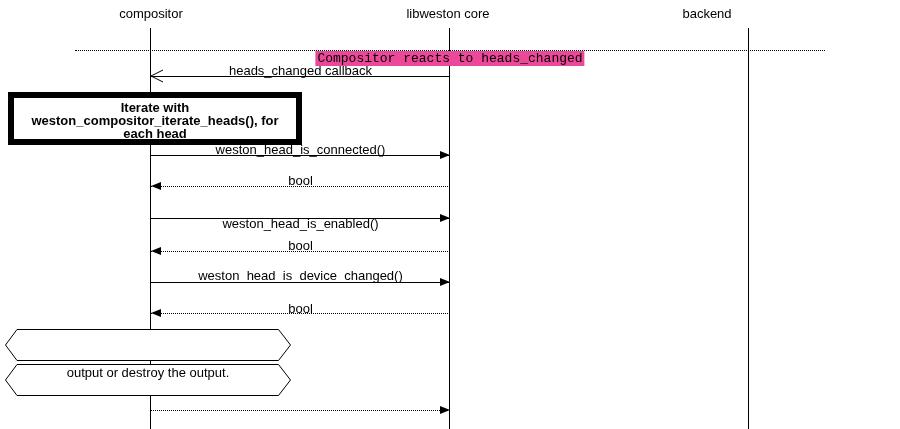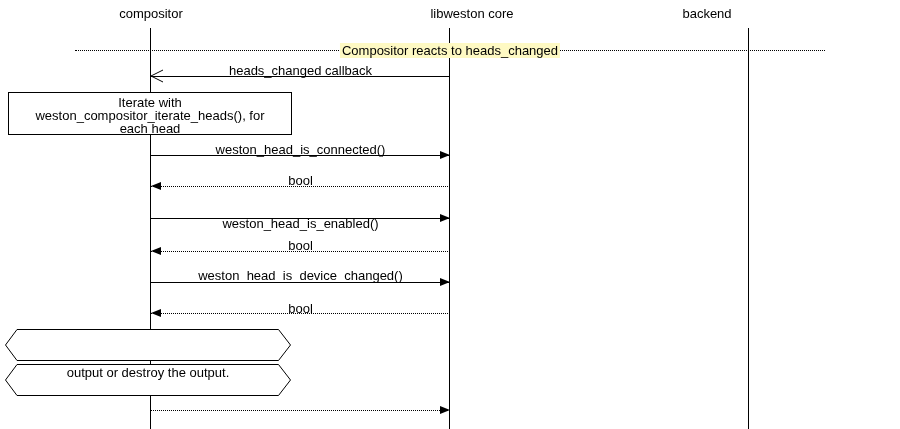--- a/index.html
+++ b/index.html
@@ -29,26 +29,27 @@
   .divider-line {
     position: absolute;
     top: 50px;
     left: 75px;
     width: 750px;
     height: 0;
     border-top: 1px dotted #000;
   }
   .divider-label {
     position: absolute;
-    top: 43px;
+    top: 51px;
     left: 450px;
     transform: translateX(-50%);
-    background: #fef9c3;
+    background: #ec4899;
     padding: 0 2px;
     white-space: nowrap;
+    font-family: Liberation Mono, monospace;
   }
   .msg-label {
     position: absolute;
     left: 151px;
     width: 299px;
     text-align: center;
     white-space: nowrap;
   }
   .msg-line {
     position: absolute;
@@ -72,44 +73,45 @@
     border-bottom: 4px solid transparent;
     border-right: 10px solid #000;
   }
   .open-arrow { position: absolute; }
   .note-box {
     position: absolute;
     left: 8px;
     top: 92px;
     width: 282px;
     height: 38px;
-    border: 1px solid #000000;
+    border: 6px solid #000000;
     background: #fff;
     text-align: center;
     line-height: 13px;
     padding-top: 3px;
+    font-weight: bold;
   }
   .note-box div { white-space: nowrap; }
   .hex-shape { position: absolute; left: 5px; }
   .hex-text {
     position: absolute;
     left: 5px;
     width: 286px;
     text-align: center;
     line-height: 14px;
   }
   .hex-text div { white-space: nowrap; }
 </style>
 </head>
 <body>
 
 <div id="canvas">
 
   <div class="actor-label" style="left:151px">compositor</div>
-  <div class="actor-label" style="left:472px">libweston core</div>
+  <div class="actor-label" style="left:448px">libweston core</div>
   <div class="actor-label" style="left:707px">backend</div>
 
   <div class="lifeline" style="left:150px"></div>
   <div class="lifeline" style="left:449px"></div>
   <div class="lifeline" style="left:748px"></div>
 
   <div class="divider-line"></div>
   <div class="divider-label">Compositor reacts to heads_changed</div>
 
   <div>

